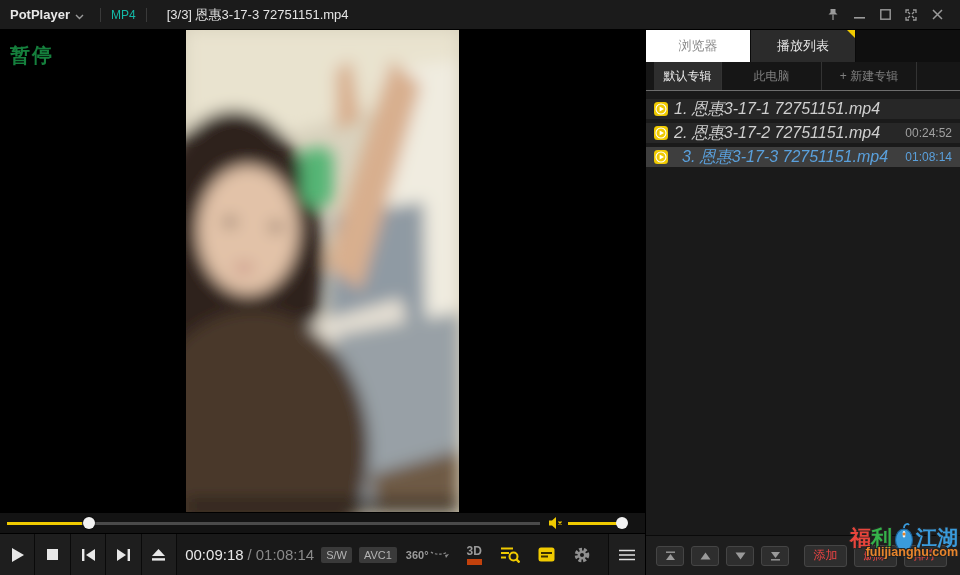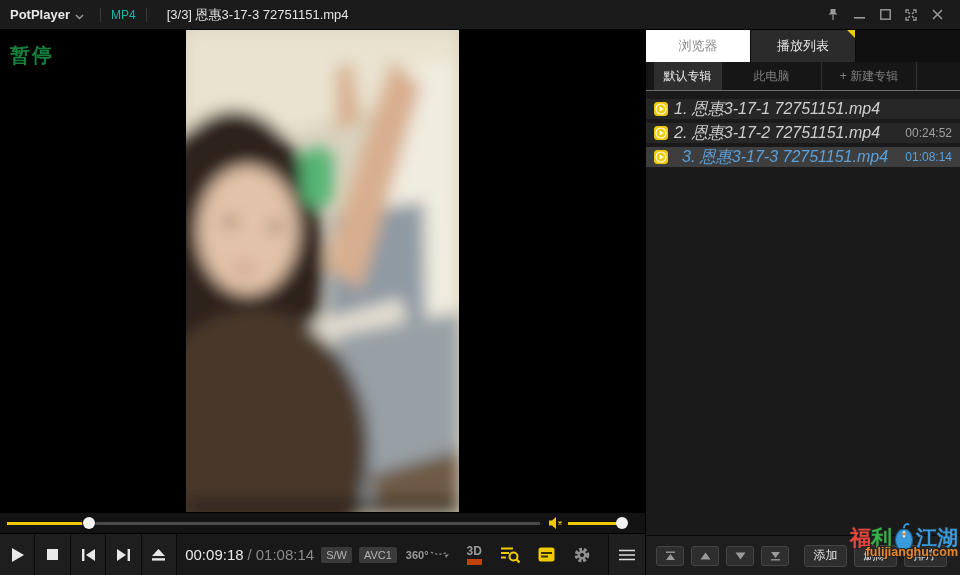--- a/index.html
+++ b/index.html
@@ -108,21 +108,21 @@
     position:absolute; left:0; bottom:0; width:315px; height:40px;
     background:#1e1e1e; border-top:1px solid #0a0a0a;
     display:flex; align-items:center; padding-left:10px;
   }
   .mv-btn {
     width:28px; height:20px; background:#2e2e2e; border:1px solid #454545; border-radius:3px;
     display:flex; align-items:center; justify-content:center; margin-right:7px; cursor:pointer;
   }
   .txt-btn {
     min-width:43px; height:22px; background:#2e2e2e; border:1px solid #454545; border-radius:3px;
-    display:flex; align-items:center; justify-content:center; color:#e5e5e5; font-size:12px;
+    display:flex; align-items:center; justify-content:center; color:#ef4444; font-size:12px;
     margin-right:7px; padding:0 0; cursor:pointer;
   }
   .txt-btn.first { margin-left:8px; }
   
   .watermark {
     position:absolute; right:2px; bottom:6px; z-index:20; width:104px; height:52px;
     pointer-events:none;
   }
   .wm-line1 { display:flex; align-items:flex-end; justify-content:flex-end; height:32px; }
   .wm-char { font-size:21px; font-weight:bold; line-height:22px;

